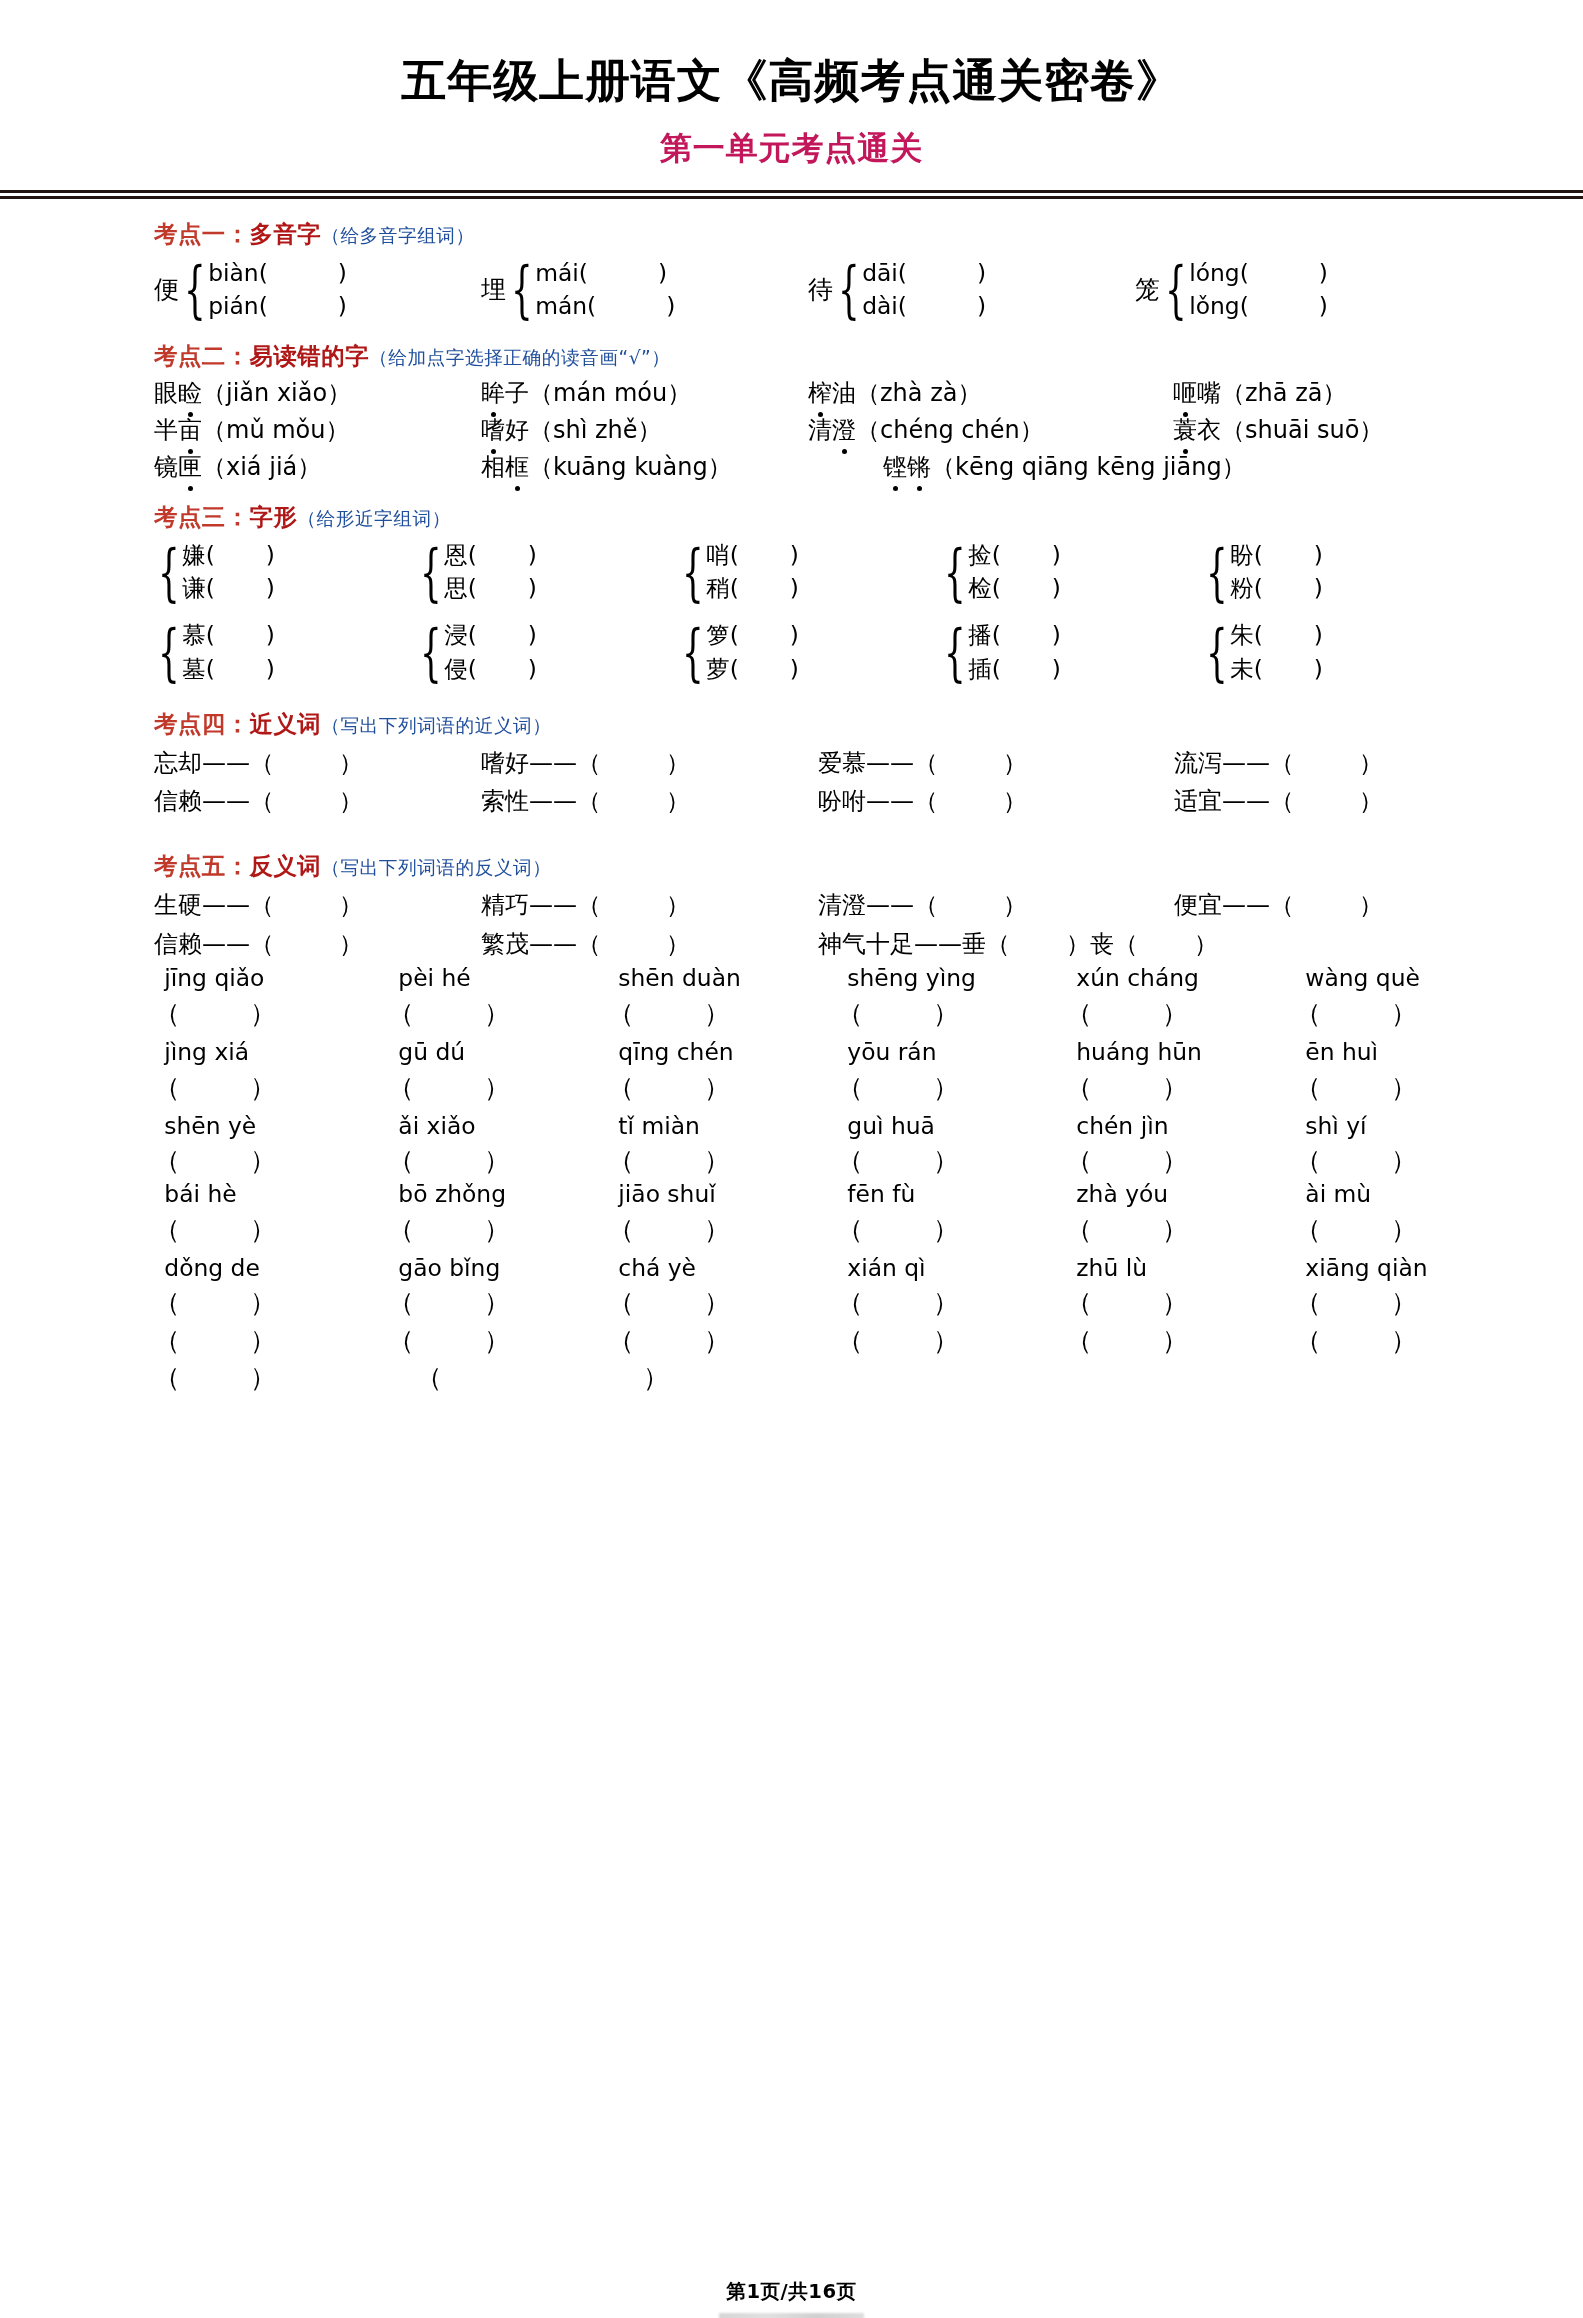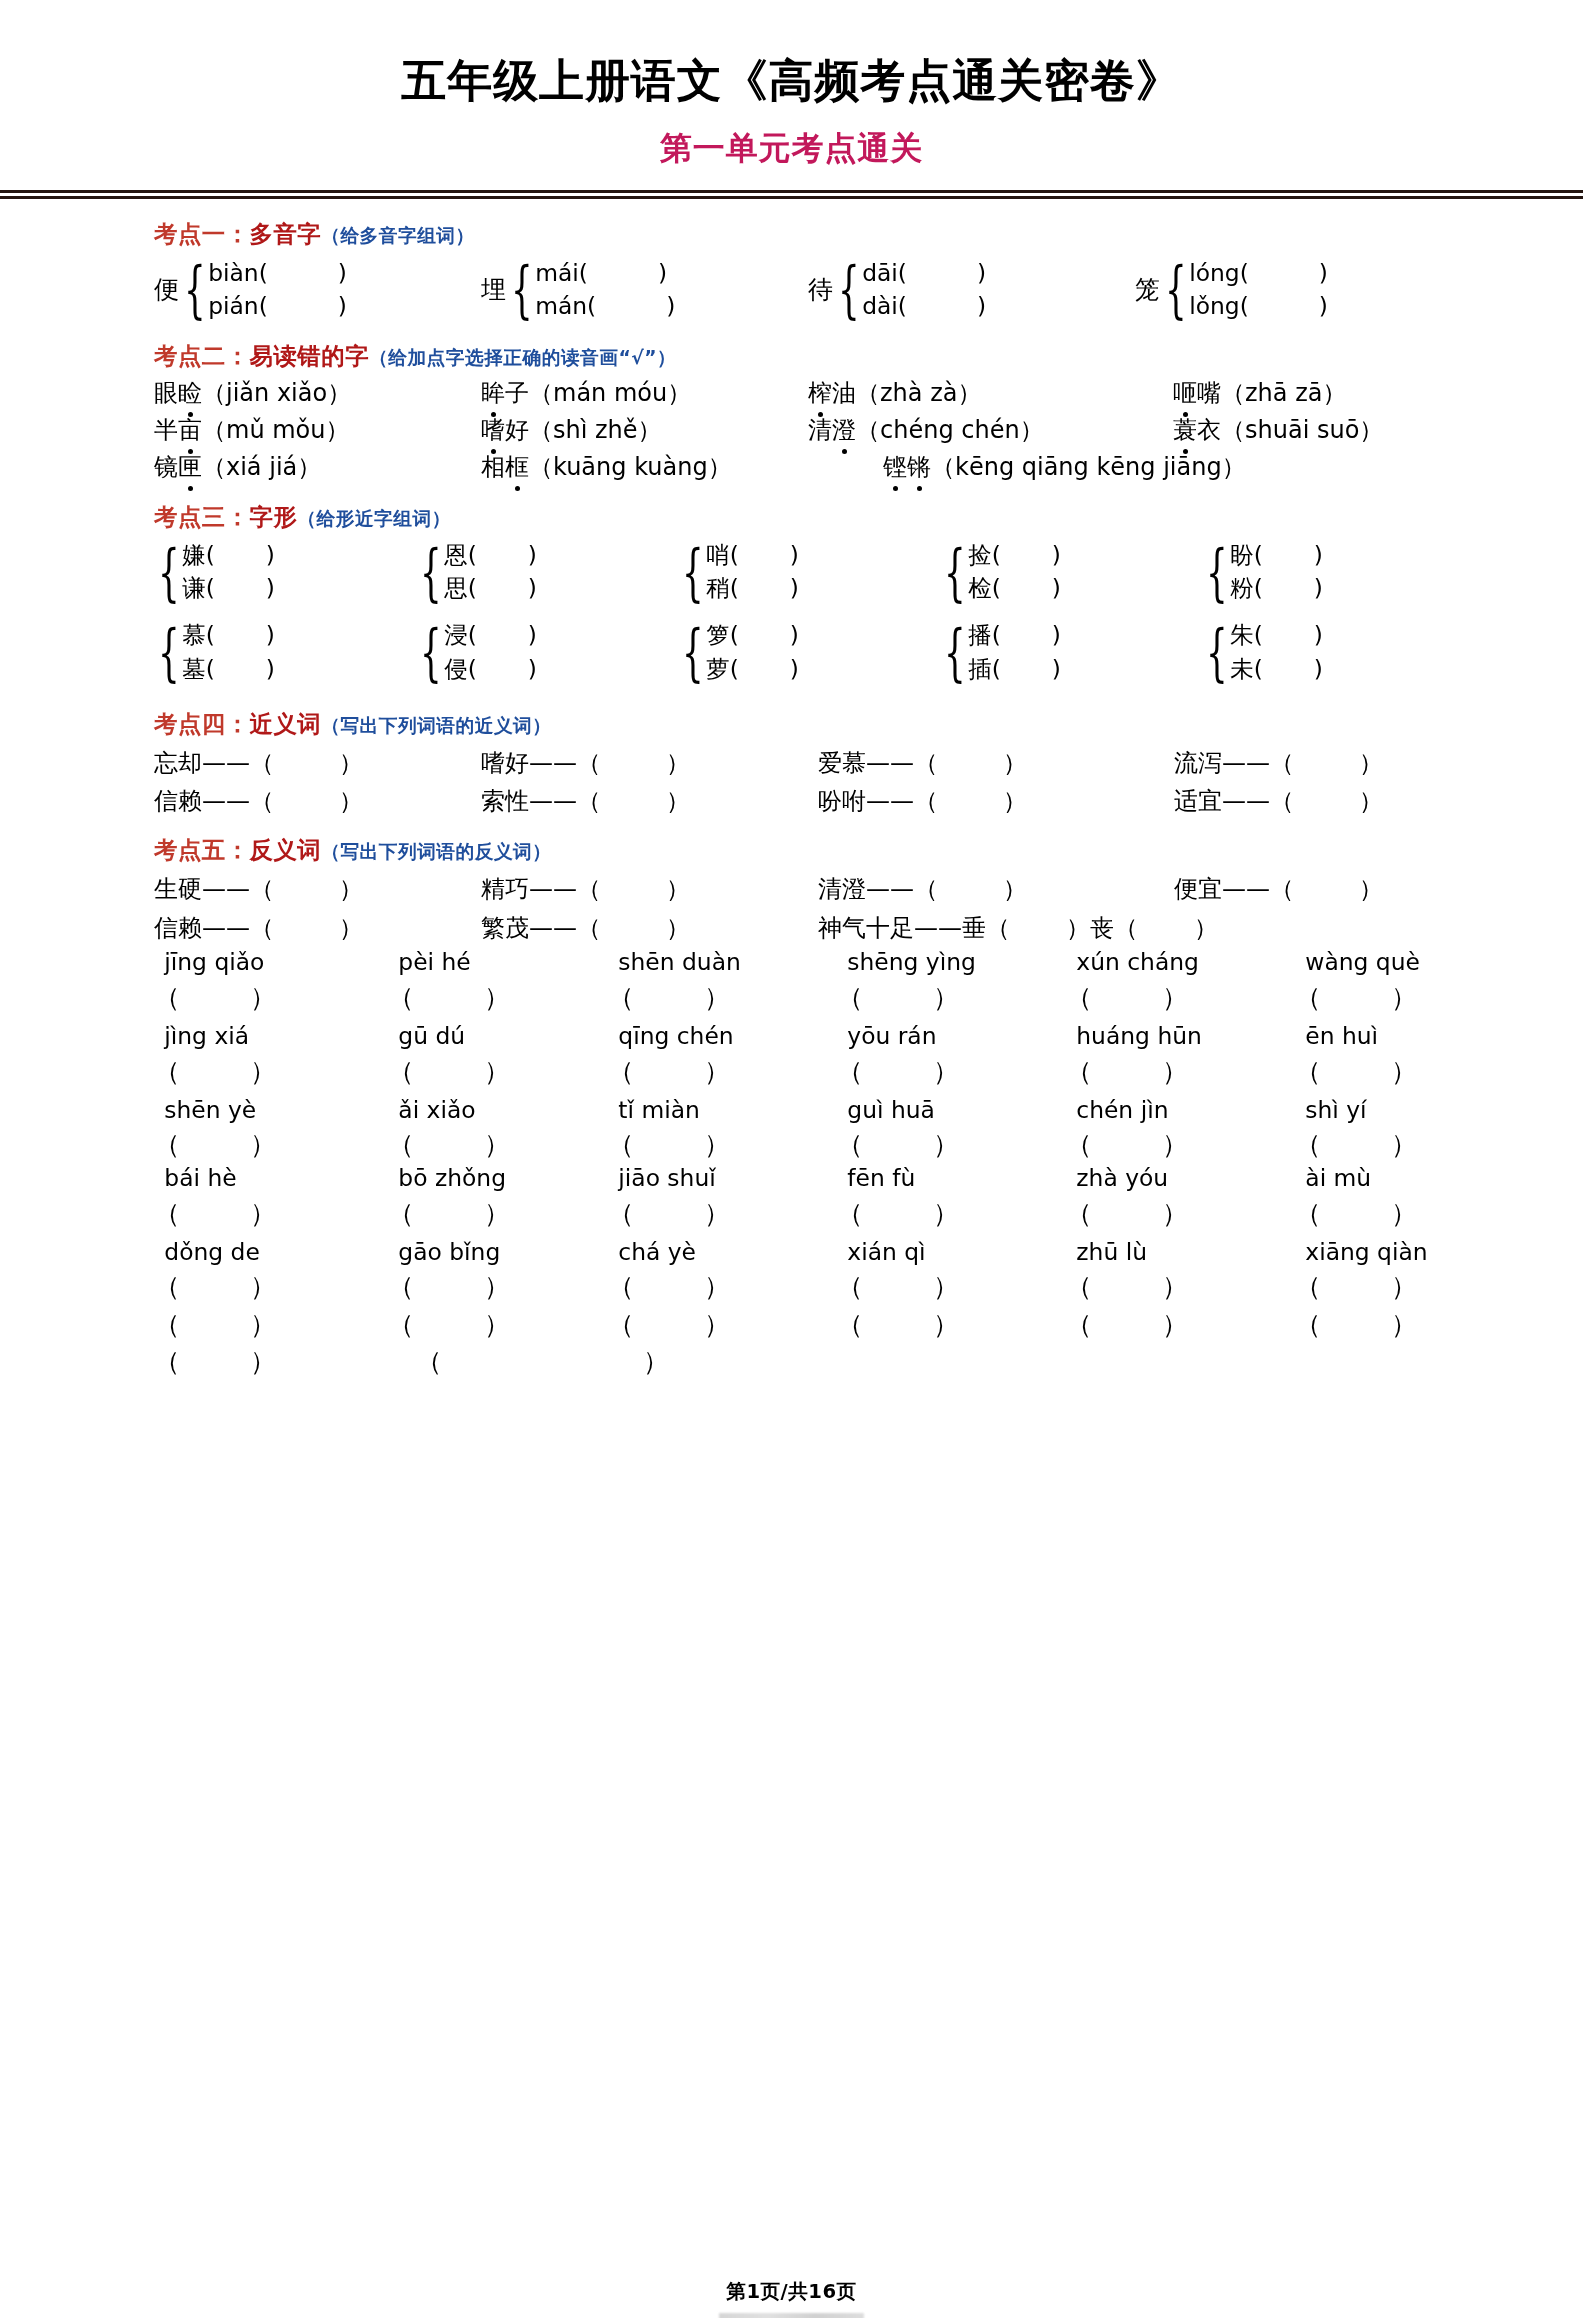--- a/index.html
+++ b/index.html
@@ -60,21 +60,21 @@
   }
   .sec-head .topic {
     font-size: 23.4px;
     font-weight: 700;
     color: #b01818;
     letter-spacing: 0.5px;
   }
   .sec-head .hint {
     font-size: 18.7px;
     color: #1f4e9c;
-    font-weight: 700;
+    font-weight: 400;
     letter-spacing: 0.5px;
   }
 
   
   .brace-row {
     display: flex;
     align-items: flex-start;
     margin-top: 8.4px;
   }
   .bgroup {
@@ -376,21 +376,21 @@
       <div class="w-item" style="width:356px"><span>爱慕——（</span><span class="gap"></span>）</div>
       <div class="w-item"><span>流泻——（</span><span class="gap"></span>）</div>
     </div>
     <div class="w-row">
       <div class="w-item" style="width:327px"><span>信赖——（</span><span class="gap"></span>）</div>
       <div class="w-item" style="width:337px"><span>索性——（</span><span class="gap"></span>）</div>
       <div class="w-item" style="width:356px"><span>吩咐——（</span><span class="gap"></span>）</div>
       <div class="w-item"><span>适宜——（</span><span class="gap"></span>）</div>
     </div>
 
-    <div class="sec-head" style="margin-top:24px">
+    <div class="sec-head" style="margin-top:40px">
       <span class="lbl">考点五：</span><span class="topic">反义词</span><span class="hint">（写出下列词语的反义词）</span>
     </div>
 
     <div class="w-row">
       <div class="w-item" style="width:327px"><span>生硬——（</span><span class="gap"></span>）</div>
       <div class="w-item" style="width:337px"><span>精巧——（</span><span class="gap"></span>）</div>
       <div class="w-item" style="width:356px"><span>清澄——（</span><span class="gap"></span>）</div>
       <div class="w-item"><span>便宜——（</span><span class="gap"></span>）</div>
     </div>
     <div class="w-row">

